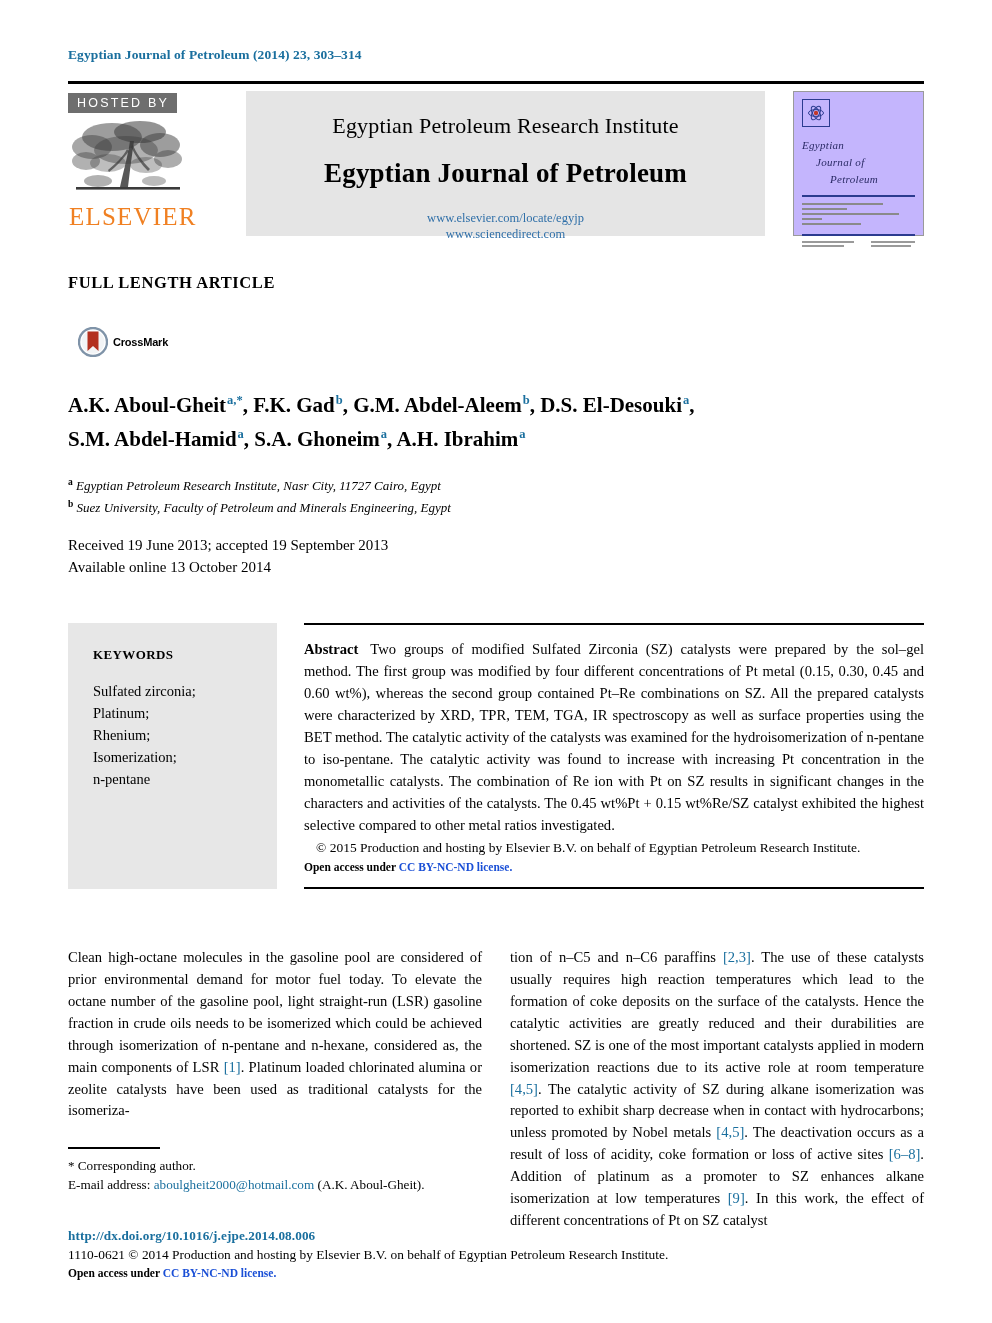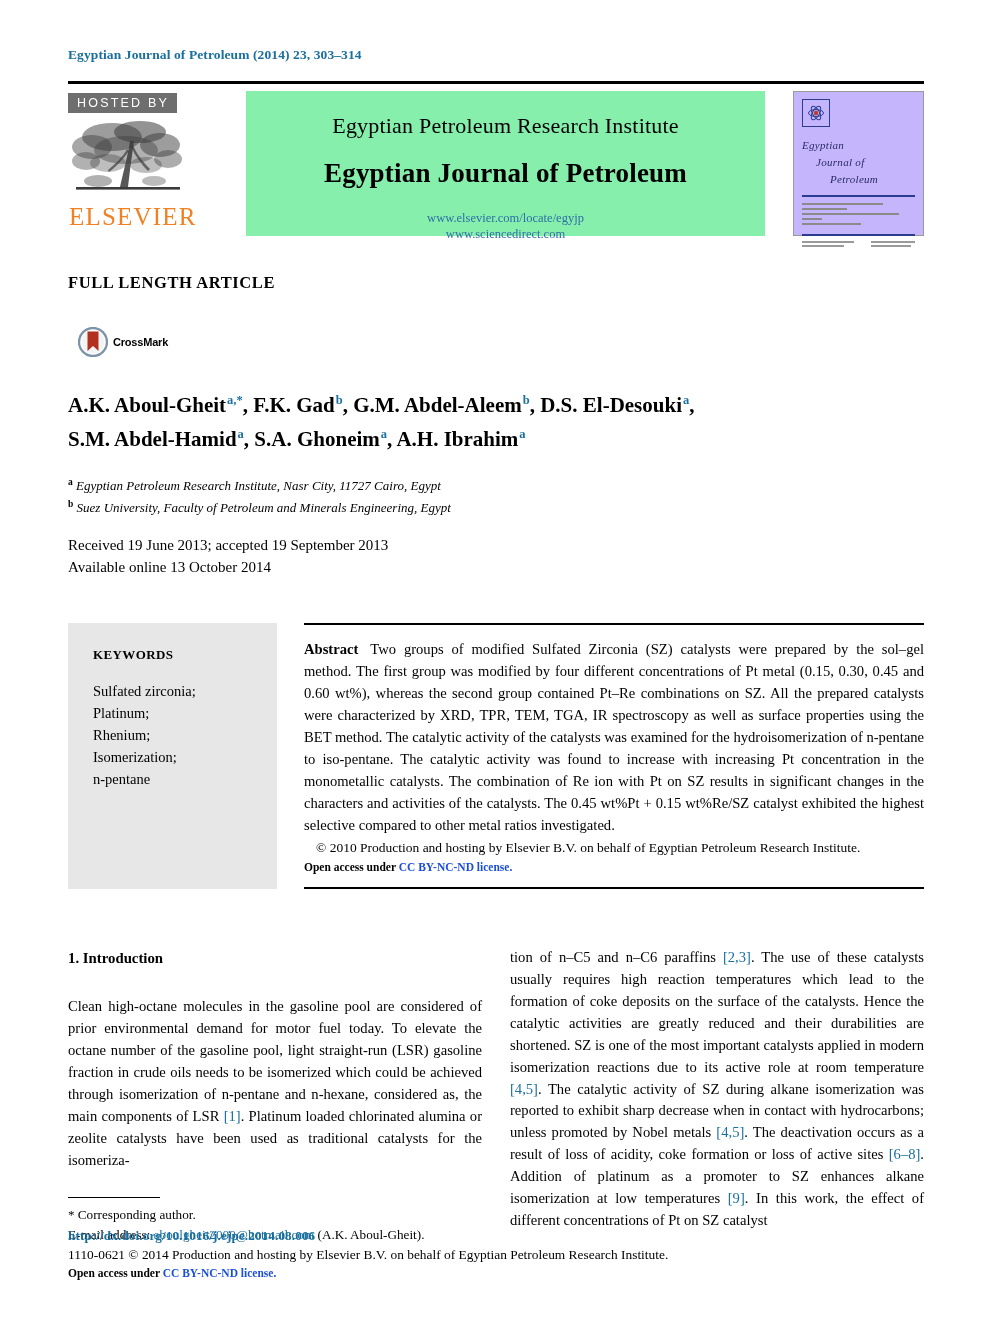--- a/index.html
+++ b/index.html
@@ -78,21 +78,21 @@
     color: #F08022;
     font-size: 25px;
     letter-spacing: 1.2px;
     line-height: 1;
     margin-top: -1px;
     margin-left: 1px;
   }
 
   .mast-center {
     flex: 1 1 auto;
-    background: #86efac;
+    background: #e5e5e5;
     display: flex;
     flex-direction: column;
     align-items: center;
     justify-content: flex-start;
     padding-top: 22px;
     margin-left: 6px;
     margin-right: 8px;
   }
   .mast-inst {
     font-size: 22px;
@@ -459,29 +459,28 @@
 Platinum;
 Rhenium;
 Isomerization;
 n-pentane</div>
       </div>
       <div class="abs-col">
         <div class="abs-rule"></div>
         <div class="abs-text">
           <b class="abs-label">Abstract</b><span>Two groups of modified Sulfated Zirconia (SZ) catalysts were prepared by the sol–gel method. The first group was modified by four different concentrations of Pt metal (0.15, 0.30, 0.45 and 0.60 wt%), whereas the second group contained Pt–Re combinations on SZ. All the prepared catalysts were characterized by XRD, TPR, TEM, TGA, IR spectroscopy as well as surface properties using the BET method. The catalytic activity of the catalysts was examined for the hydroisomerization of n-pentane to iso-pentane. The catalytic activity was found to increase with increasing Pt concentration in the monometallic catalysts. The combination of Re ion with Pt on SZ results in significant changes in the characters and activities of the catalysts. The 0.45 wt%Pt + 0.15 wt%Re/SZ catalyst exhibited the highest selective compared to other metal ratios investigated.</span>
         </div>
-        <div class="abs-copy">© 2010 Production and hosting by Elsevier B.V. on behalf of Egyptian Petroleum Research Institute.</div>
+        <div class="abs-copy">© 2015 Production and hosting by Elsevier B.V. on behalf of Egyptian Petroleum Research Institute.</div>
         <div class="abs-oa"><span>Open access under </span><span class="lic-link">CC BY-NC-ND license.</span></div>
         <div class="abs-bottom-rule"></div>
       </div>
     </div>
 
     <div class="body-cols">
       <div class="col left">
-        <div class="sec-head">1. Introduction</div>
         <p style="margin:0"><span>Clean high-octane molecules in the gasoline pool are considered of prior environmental demand for motor fuel today. To elevate the octane number of the gasoline pool, light straight-run (LSR) gasoline fraction in crude oils needs to be isomerized which could be achieved through isomerization of n-pentane and n-hexane, considered as, the main components of LSR </span><span class="cite">[1]</span><span>. Platinum loaded chlorinated alumina or zeolite catalysts have been used as traditional catalysts for the isomeriza-</span></p>
 
         <div class="fn-rule"></div>
         <div class="fn">
           <div><span class="star">*</span> <span>Corresponding author.</span></div>
           <div><span>E-mail address:</span> <span class="fn-link">aboulgheit2000@hotmail.com</span> <span>(A.K. Aboul-Gheit).</span></div>
 
         </div>
       </div>
 

